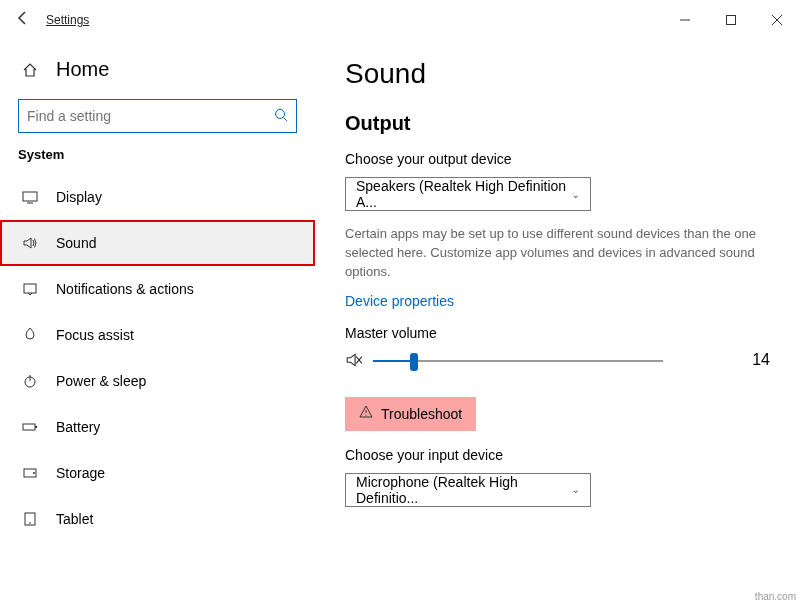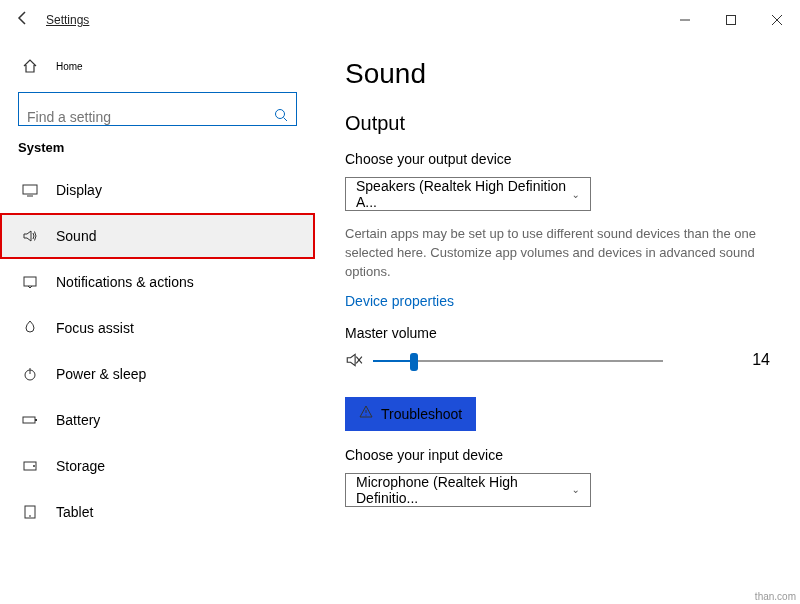--- a/index.html
+++ b/index.html
@@ -4,45 +4,45 @@
 <style>
   * { box-sizing: border-box; margin: 0; padding: 0; font-family: "Segoe UI", Arial, sans-serif; }
   body { width: 800px; height: 604px; background: #fff; overflow: hidden; position: relative; }
   .titlebar { display: flex; align-items: center; height: 40px; }
   .back-btn { width: 46px; text-align: center; font-size: 16px; color: #333; }
   .title { font-size: 12px; color: #222; text-decoration: underline; }
   .winbtns { margin-left: auto; display: flex; }
   .winbtn { width: 46px; height: 32px; display: flex; align-items: center; justify-content: center; font-size: 12px; }
   .container { display: flex; height: calc(100% - 40px); }
   .sidebar { width: 315px; padding: 8px 0 0 0; border-right: none; }
-  .sidebar .home { display: flex; align-items: center; padding: 10px 18px; font-size: 10px; }
+  .sidebar .home { display: flex; align-items: center; padding: 10px 18px; font-size: 20px; }
   .sidebar .ic { width: 24px; display: inline-flex; justify-content: center; margin-right: 14px; font-size: 16px; color: #333; }
-  .searchbox { margin: 8px 18px 14px 18px; border: 1.5px solid #0067c0; height: 34px; display: flex; align-items: flex-end; padding: 0 8px; }
+  .searchbox { margin: 8px 18px 14px 18px; border: 1.5px solid #0067c0; height: 34px; display: flex; align-items: center; padding: 0 8px; }
   .searchbox input { border: none; outline: none; flex: 1; font-size: 14px; color: #666; background: transparent; }
   .searchbox .sic { color: #0067c0; font-size: 14px; }
   .section-label { padding: 0 18px 12px 18px; font-size: 13px; font-weight: 700; }
   .navlist { list-style: none; }
   .navitem { display: flex; align-items: center; height: 46px; padding: 0 18px; font-size: 14px; cursor: pointer; }
   .navitem.selected { background: #f0f0f0; outline: 2px solid #d00; outline-offset: -2px; }
   .content { flex: 1; padding: 18px 30px 0 30px; overflow: hidden; }
   .h1 { font-size: 28px; font-weight: 400; margin-bottom: 22px; }
-  .h2 { font-size: 20px; font-weight: 400; margin: 8px 0 16px 0; }
+  .h2 { font-size: 20px; font-weight: 700; margin: 8px 0 16px 0; }
   .label { font-size: 14px; margin-bottom: 10px; }
   .dropdown { width: 246px; height: 34px; border: 1px solid #777; display: flex; align-items: center; padding: 0 10px; font-size: 14px; justify-content: space-between; margin-bottom: 14px; }
   .dropdown .ch { font-size: 10px; color: #555; }
   .help { font-size: 13px; color: #666; line-height: 1.45; margin-bottom: 10px; max-width: 420px; }
   .link { color: #0067c0; font-size: 14px; display: inline-block; margin-bottom: 16px; cursor: pointer; }
   .volrow { display: flex; align-items: flex-start; margin: 6px 0 26px 0; }
   .muteic { font-size: 16px; margin-right: 10px; display: inline-flex; align-items: center; }
   .slider { position: relative; width: 290px; height: 20px; }
   .track { position: absolute; top: 9px; left: 0; right: 0; height: 2px; background: #999; }
   .fill { position: absolute; top: 9px; left: 0; width: 14%; height: 2px; background: #0067c0; }
   .thumb { position: absolute; top: 2px; left: calc(14% - 4px); width: 8px; height: 18px; background: #0067c0; border-radius: 3px; }
   .volval { margin-left: auto; font-size: 16px; padding-left: 40px; }
-  .btn { display: inline-flex; align-items: center; height: 34px; padding: 0 14px; background: #1d4ed8; font-size: 14px; border: none; cursor: pointer; margin-bottom: 16px; }
+  .btn { display: inline-flex; align-items: center; height: 34px; padding: 0 14px; background: #fca5a5; font-size: 14px; border: none; cursor: pointer; margin-bottom: 16px; }
   .btn .bic { margin-right: 8px; font-size: 14px; }
   .watermark { position: absolute; bottom: 2px; right: 4px; font-size: 10px; color: #999; }
 </style>
 </head>
 <body>
 
 <div class="titlebar">
   <div class="back-btn">
     <svg width="16" height="16" viewBox="0 0 16 16">
         <path d="M10 2 L4 8 L10 14" stroke="#333" stroke-width="1.5" fill="none"></path>

